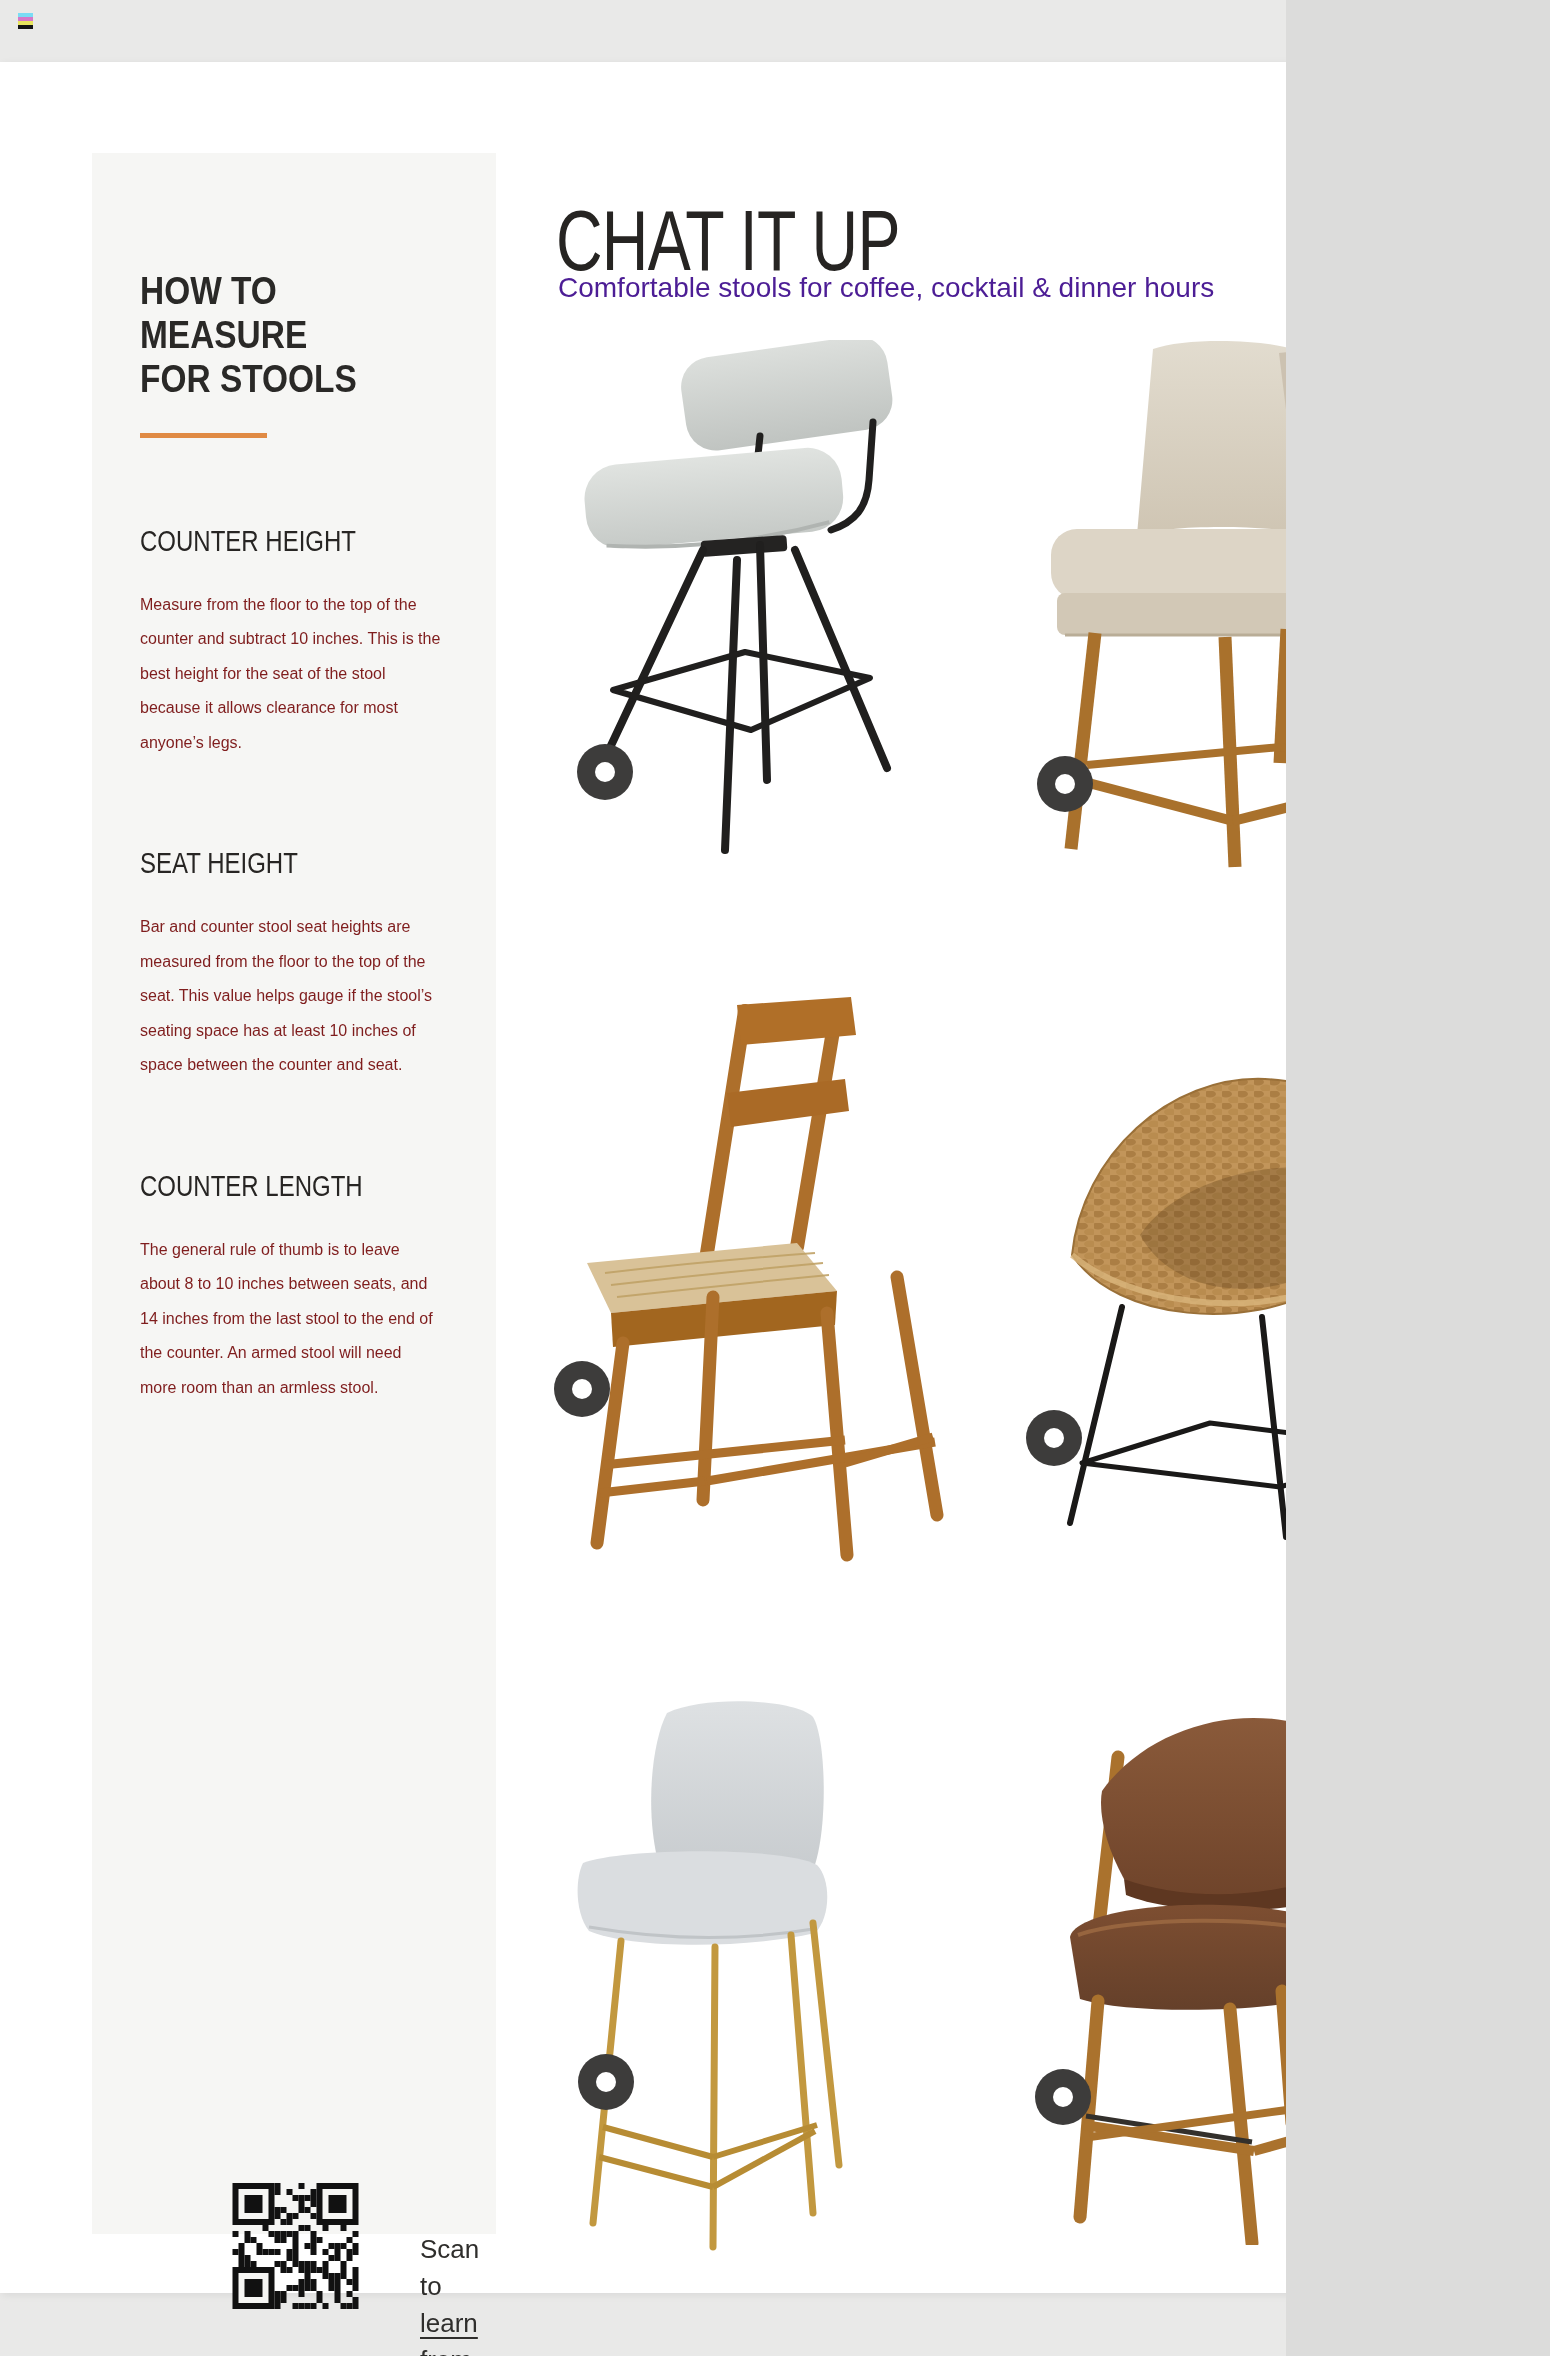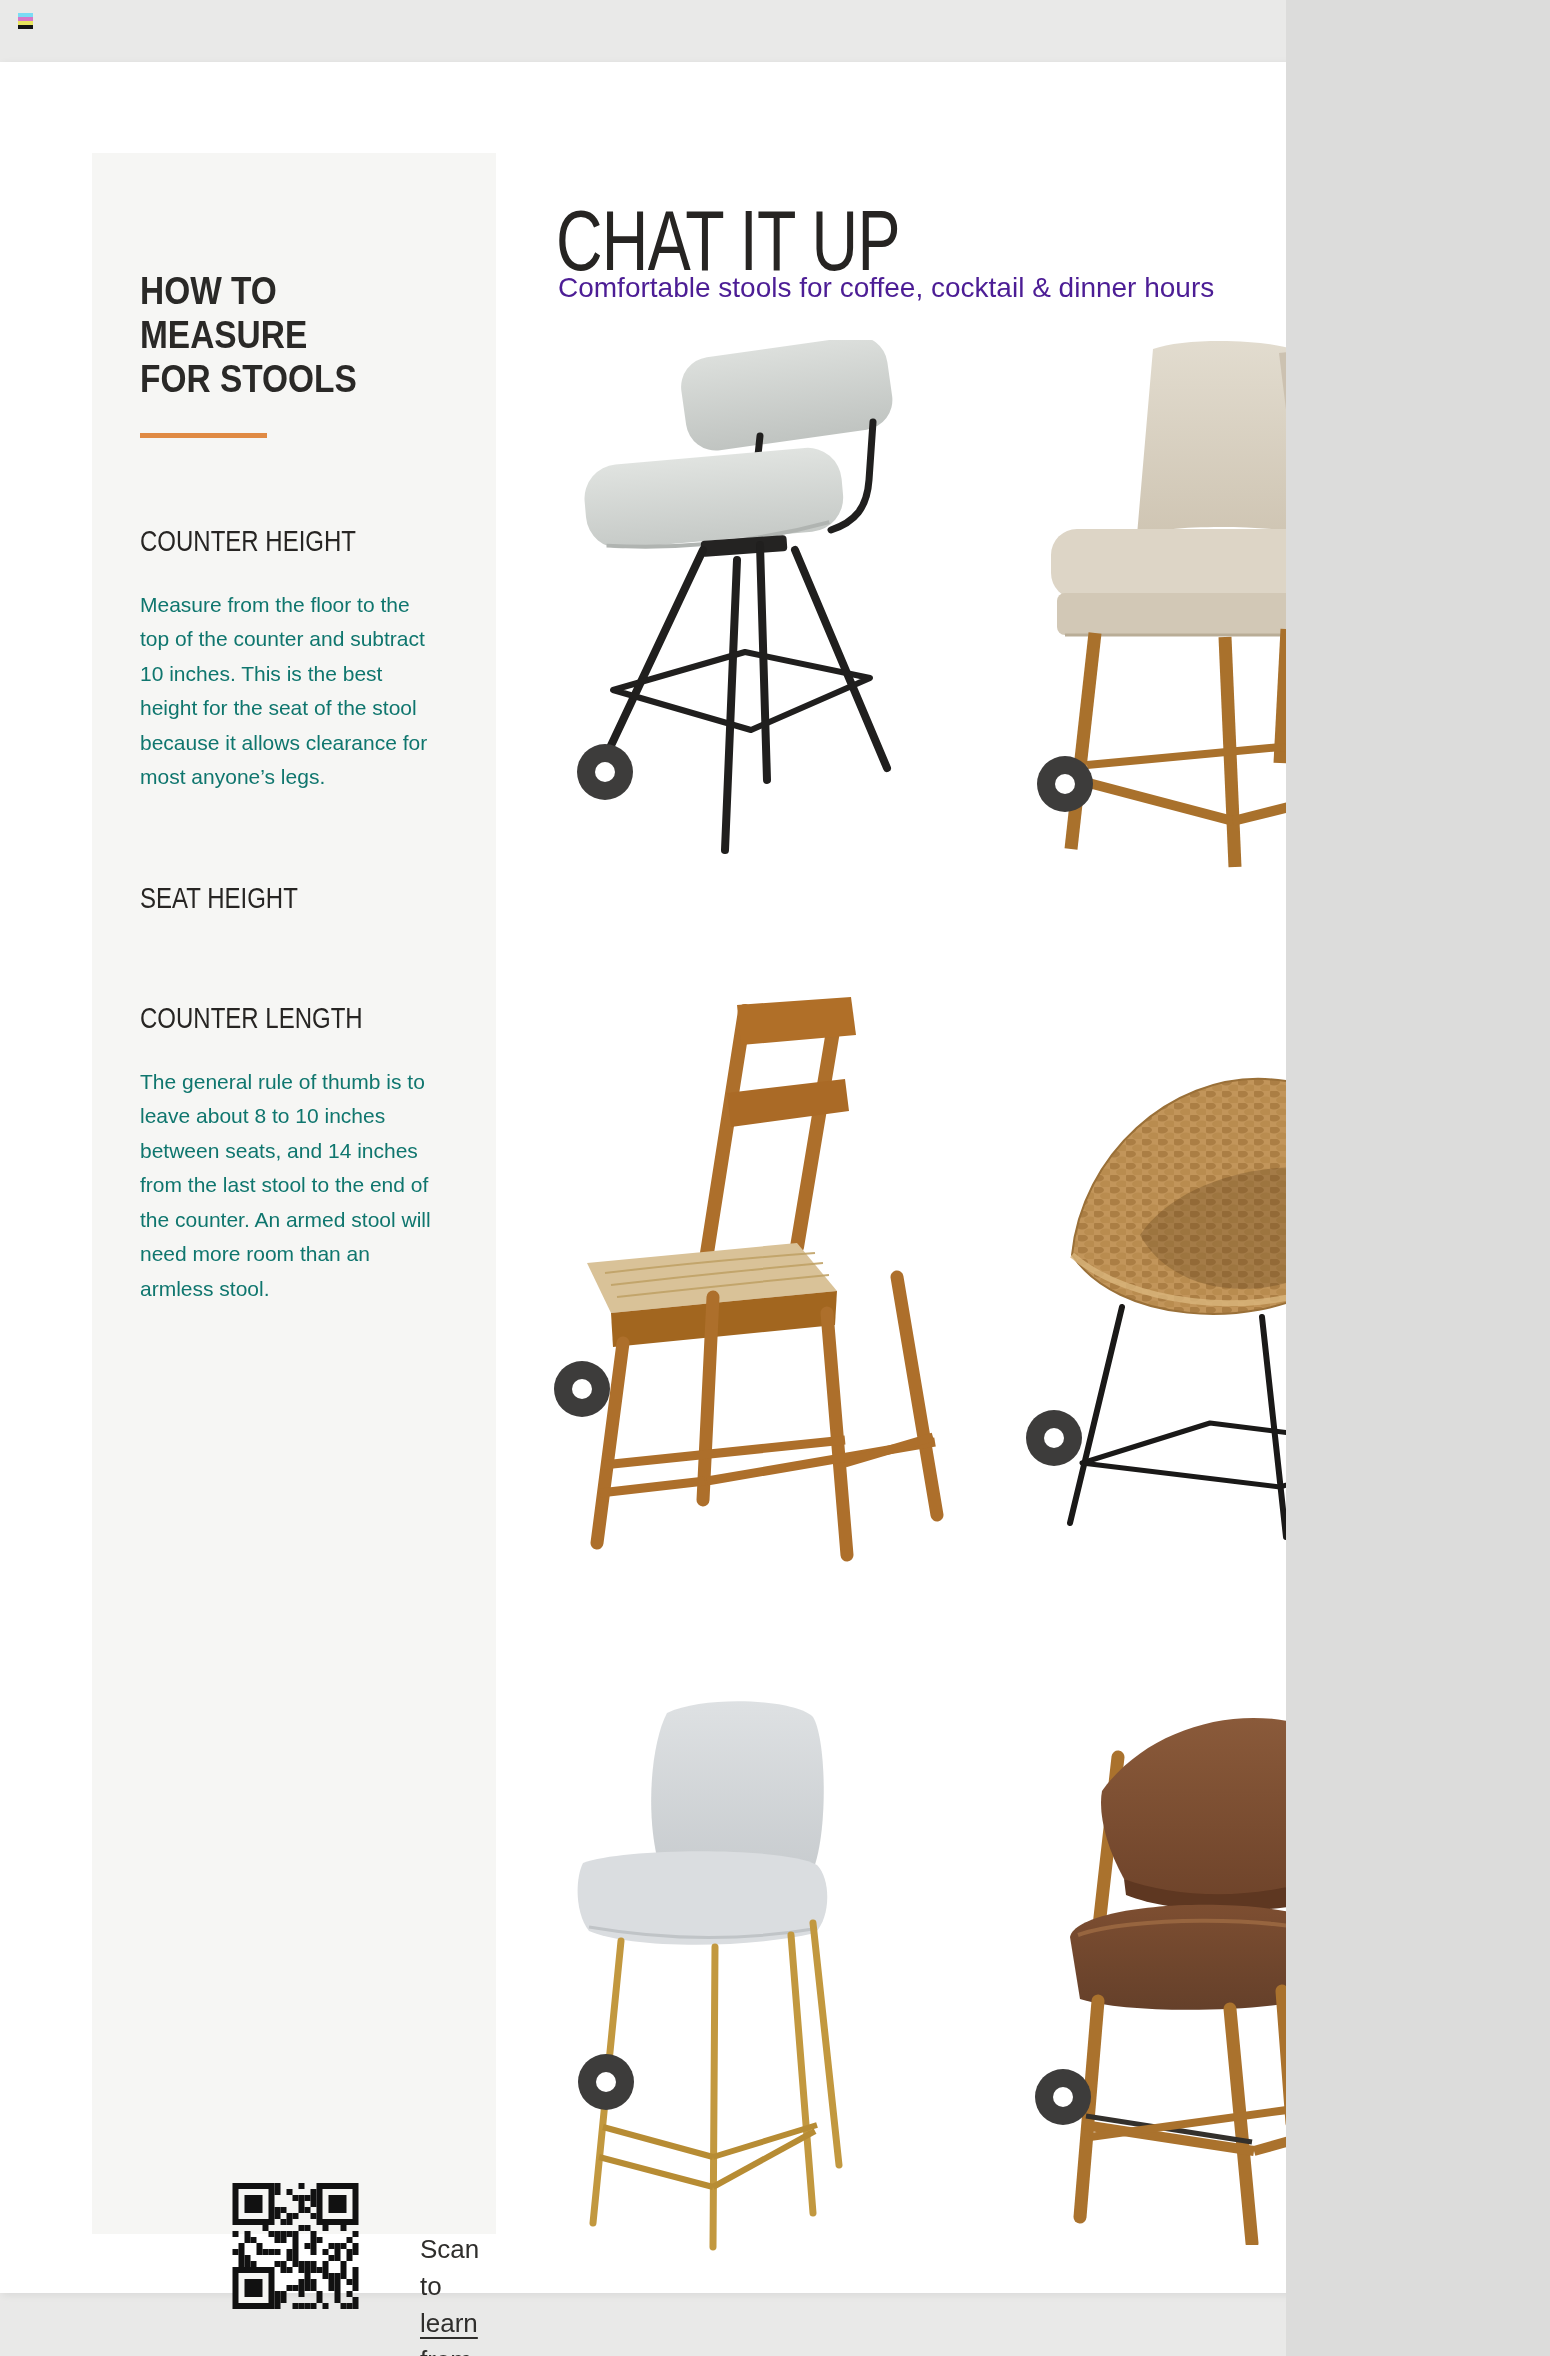--- a/index.html
+++ b/index.html
@@ -14,21 +14,21 @@
   .cmyk-icon{position:absolute;left:18px;top:13px;width:15px;display:flex;flex-direction:column;gap:0;}
 
   
   .sidebar{position:absolute;left:92px;top:153px;width:404px;height:2081px;background:#f6f6f4;}
   .sidebar-inner{position:absolute;left:48px;top:0;width:312px;}
   .sidebar-title{margin-top:116px;font-size:38px;line-height:44px;font-weight:700;color:#2a2927;
                  white-space:pre-line;}
   .rule{width:127px;height:5px;margin-top:24px;background:#e08a44;}
   .section{margin-top:86px;}
   .section-heading{font-size:30px;line-height:34px;font-weight:400;color:#272523;}
-  .section-body{margin-top:20px;width:302px;font-size:21px;line-height:34.5px;color:#0f766e;}
+  .section-body{margin-top:20px;width:302px;font-size:16px;line-height:34.5px;color:#7f1d1d;}
 
   .cond{display:inline-block;transform-origin:0 50%;}
   .c88{transform:scaleX(.88);}
   .c80{transform:scaleX(.80);}
   .c75{transform:scaleX(.75);}
 
   .qr-block{position:absolute;left:140px;top:2030px;width:127px;height:126px;}
   .qr-caption{position:absolute;left:283px;top:2078px;font-size:26px;line-height:37px;color:#2f2e2c;margin-left:45px;}
   .qr-caption a{color:#2f2e2c;text-decoration:underline;text-underline-offset:5px;}
 
@@ -65,20 +65,21 @@
 FOR STOOLS</span></h2>
       <div class="rule" style="background: rgb(224, 138, 68);"></div>
 
       <section class="section">
         <h3 class="section-heading"><span class="cond c80">COUNTER HEIGHT</span></h3>
         <p class="section-body">Measure from the floor to the top of the counter and subtract 10 inches. This is the best height for the seat of the stool because it allows clearance for most anyone’s legs.</p>
       </section>
 
       <section class="section">
         <h3 class="section-heading"><span class="cond c80">SEAT HEIGHT</span></h3>
+        <p class="section-body">Bar and counter stool seat heights are measured from the floor to the top of the seat. This value helps gauge if the stool’s seating space has at least 10 inches of space between the counter and seat.</p>
       </section>
 
       <section class="section">
         <h3 class="section-heading"><span class="cond c80">COUNTER LENGTH</span></h3>
         <p class="section-body">The general rule of thumb is to leave about 8 to 10 inches between seats, and 14 inches from the last stool to the end of the counter. An armed stool will need more room than an armless stool.</p>
       </section>
     </div>
 
     <div class="qr-block">
       <svg id="qr" width="127" height="126" viewBox="0 0 126 126">

